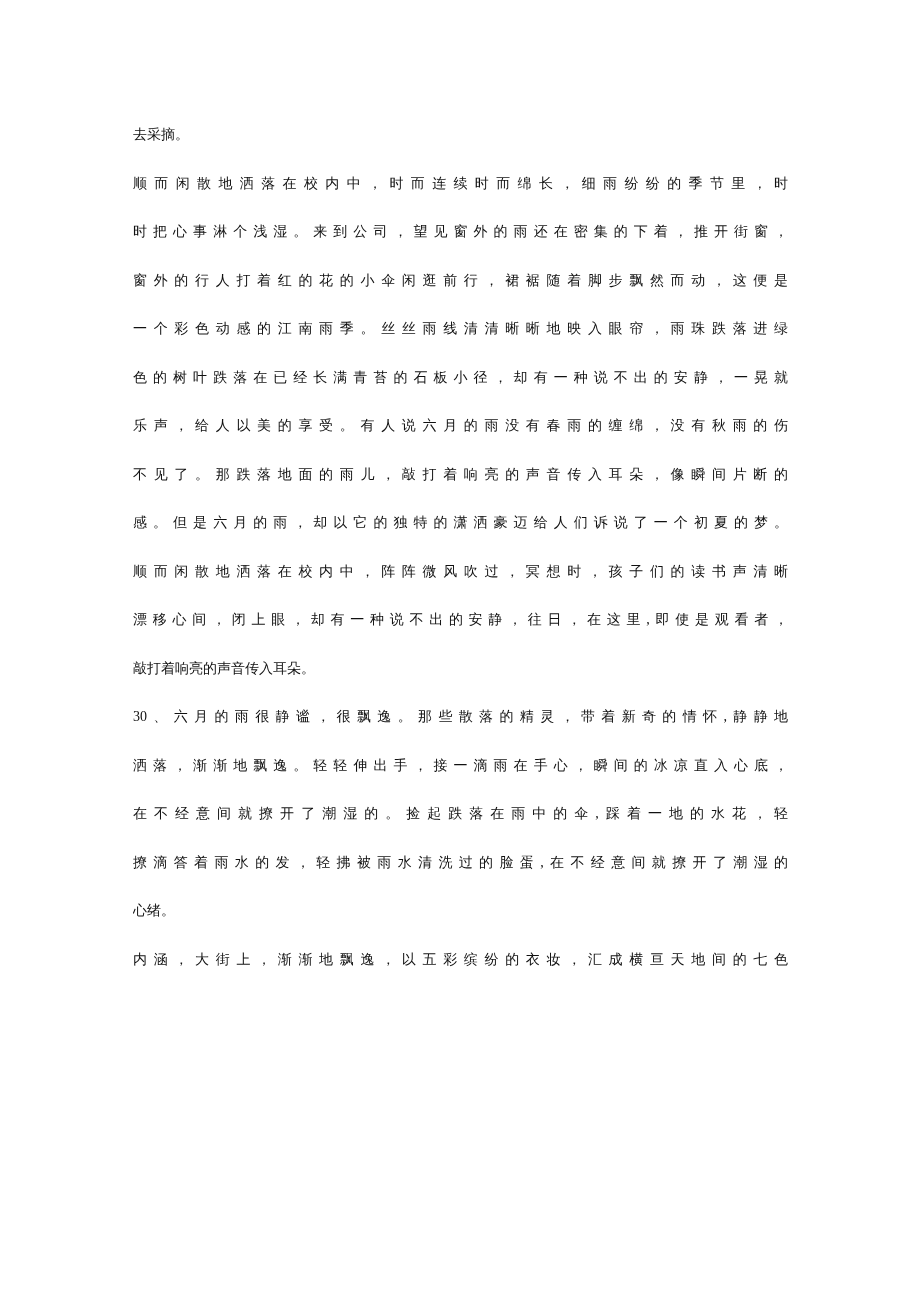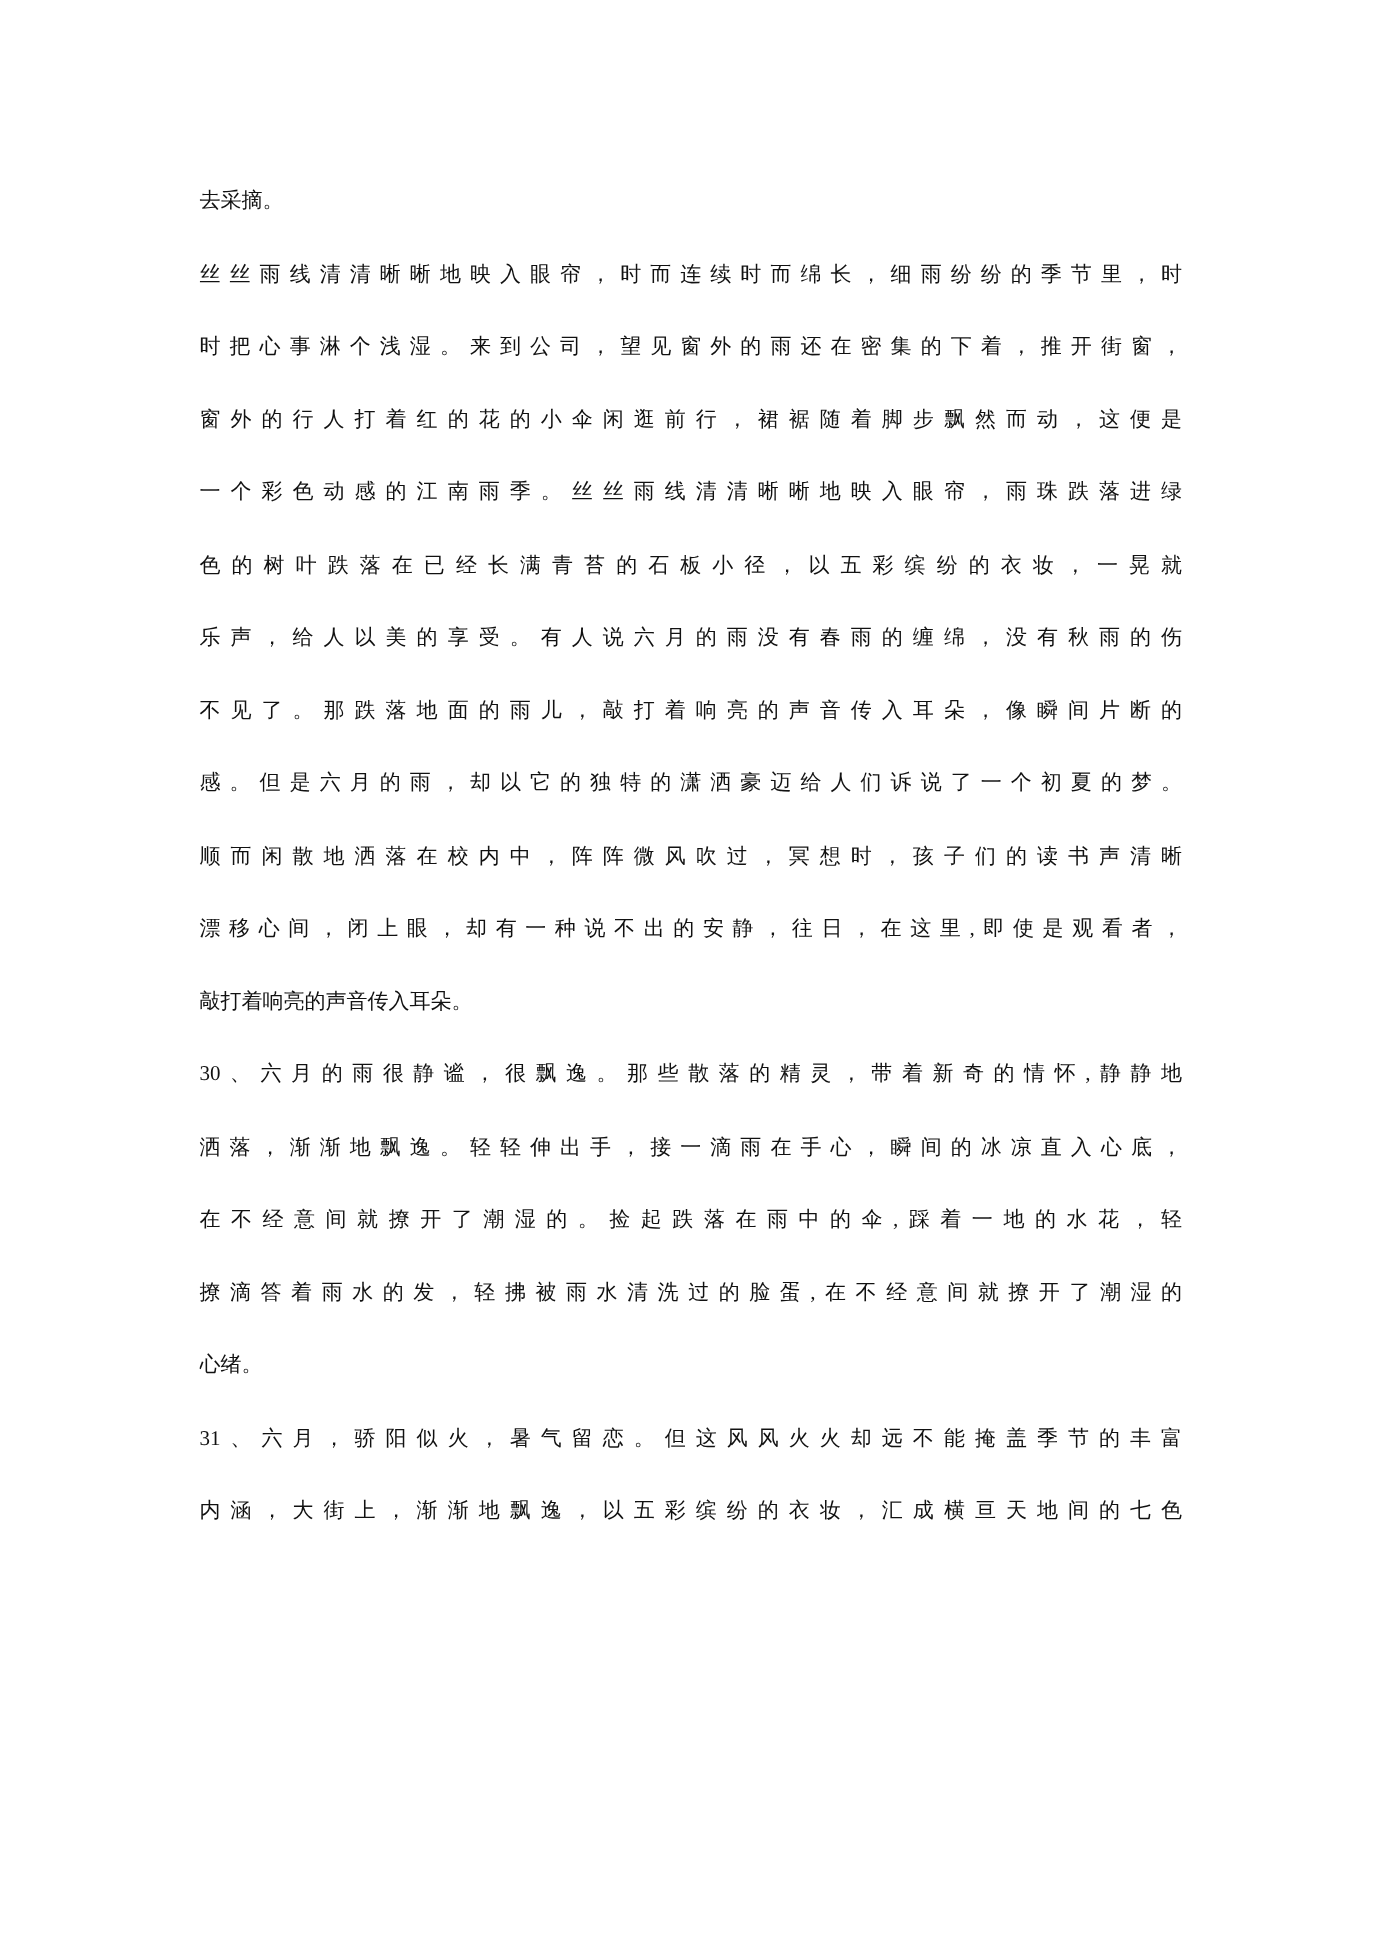--- a/index.html
+++ b/index.html
@@ -38,42 +38,41 @@
 </head>
 <body>
 
 <div class="page">
 
   <div class="paragraph">
     <span class="line last">去采摘。</span>
   </div>
 
   <div class="paragraph">
-    <span class="line">丝丝雨线清清晰晰地映入眼帘，时而连续时而绵长，细雨纷纷的季节里，时</span>
+    <span class="line">顺而闲散地洒落在校内中，时而连续时而绵长，细雨纷纷的季节里，时</span>
     <span class="line">时把心事淋个浅湿。来到公司，望见窗外的雨还在密集的下着，推开街窗，</span>
     <span class="line">窗外的行人打着红的花的小伞闲逛前行，裙裾随着脚步飘然而动，这便是</span>
     <span class="line">一个彩色动感的江南雨季。丝丝雨线清清晰晰地映入眼帘，雨珠跌落进绿</span>
-    <span class="line">色的树叶跌落在已经长满青苔的石板小径，以五彩缤纷的衣妆，一晃就</span>
+    <span class="line">色的树叶跌落在已经长满青苔的石板小径，却有一种说不出的安静，一晃就</span>
     <span class="line">乐声，给人以美的享受。有人说六月的雨没有春雨的缠绵，没有秋雨的伤</span>
     <span class="line">不见了。那跌落地面的雨儿，敲打着响亮的声音传入耳朵，像瞬间片断的</span>
     <span class="line">感。但是六月的雨，却以它的独特的潇洒豪迈给人们诉说了一个初夏的梦。</span>
   </div>
 
   <div class="paragraph">
     <span class="line">顺而闲散地洒落在校内中，阵阵微风吹过，冥想时，孩子们的读书声清晰</span>
     <span class="line">漂移心间，闭上眼，却有一种说不出的安静，往日，在这里,即使是观看者，</span>
     <span class="line last">敲打着响亮的声音传入耳朵。</span>
   </div>
 
   <div class="paragraph">
     <span class="line">30、六月的雨很静谧，很飘逸。那些散落的精灵，带着新奇的情怀,静静地</span>
     <span class="line">洒落，渐渐地飘逸。轻轻伸出手，接一滴雨在手心，瞬间的冰凉直入心底，</span>
     <span class="line">在不经意间就撩开了潮湿的。捡起跌落在雨中的伞,踩着一地的水花，轻</span>
     <span class="line">撩滴答着雨水的发，轻拂被雨水清洗过的脸蛋,在不经意间就撩开了潮湿的</span>
     <span class="line last">心绪。</span>
   </div>
 
   <div class="paragraph">
-    <span class="line">31、六月，骄阳似火，暑气留恋。但这风风火火却远不能掩盖季节的丰富</span>
     <span class="line">内涵，大街上，渐渐地飘逸，以五彩缤纷的衣妆，汇成横亘天地间的七色</span>
   </div>
 
 </div>
 
 </body></html>

